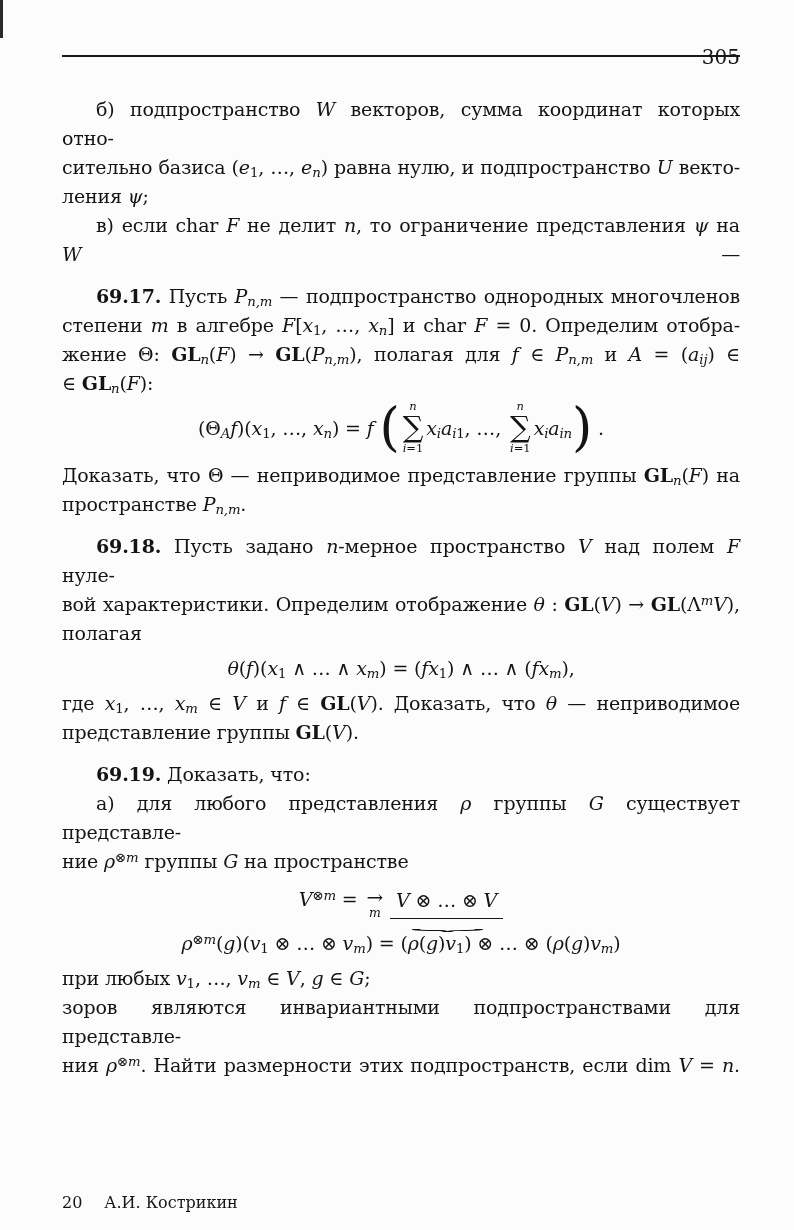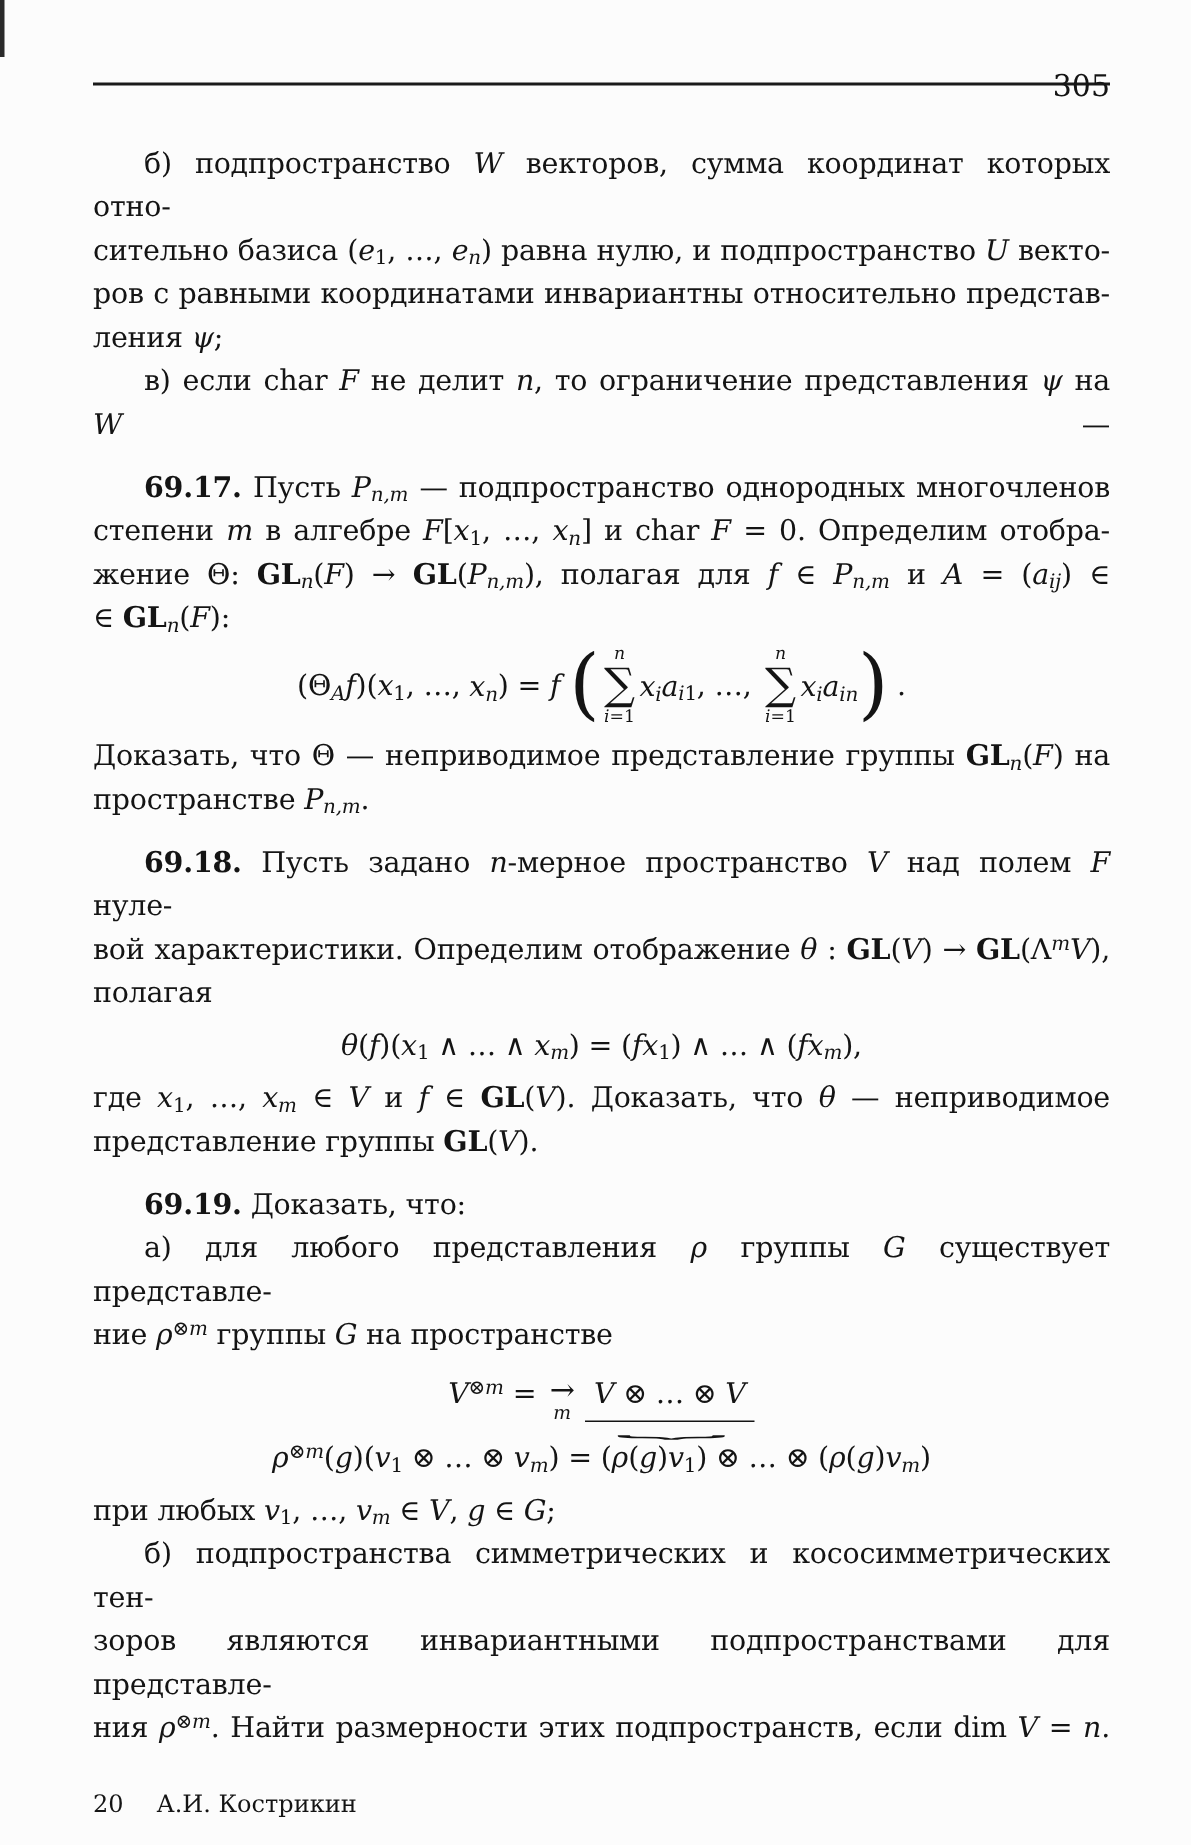--- a/index.html
+++ b/index.html
@@ -69,21 +69,20 @@
   <div class="artifact"></div>
 
   <header class="runhead">
     <span class="rh-page">305</span>
   </header>
 
   <main class="bodycol">
 
     <div class="ln full ind">б) подпространство <i>W</i> векторов, сумма координат которых отно-</div>
     <div class="ln full">сительно базиса (<i>e</i><sub>1</sub>, …, <i>e<sub>n</sub></i>) равна нулю, и подпространство <i>U</i> векто-</div>
-    <div class="ln full">ров с равными координатами инвариантны относительно представ-</div>
     <div class="ln">ления <i>ψ</i>;</div>
 
     <div class="ln full ind">в) если char <i>F</i> не делит <i>n</i>, то ограничение представления <i>ψ</i> на <i>W</i> —</div>
 
     <div class="ln full ind gap"><b>69.17.</b> Пусть <i>P<sub>n,m</sub></i> — подпространство однородных многочленов</div>
     <div class="ln full">степени <i>m</i> в алгебре <i>F</i>[<i>x</i><sub>1</sub>, …, <i>x<sub>n</sub></i>] и char <i>F</i> = 0. Определим отобра-</div>
     <div class="ln full">жение Θ: <b>GL</b><sub><i>n</i></sub>(<i>F</i>) → <b>GL</b>(<i>P<sub>n,m</sub></i>), полагая для <i>f</i> ∈ <i>P<sub>n,m</sub></i> и <i>A</i> = (<i>a<sub>ij</sub></i>) ∈</div>
     <div class="ln">∈ <b>GL</b><sub><i>n</i></sub>(<i>F</i>):</div>
     <div class="eq tall">(Θ<sub><i>A</i></sub><i>f</i>)(<i>x</i><sub>1</sub>, …, <i>x<sub>n</sub></i>) = <i>f</i> <span class="bp">(</span><span class="sum">
           <span class="lim"><i>n</i></span>
@@ -109,21 +108,20 @@
     <div class="ln">ние <i>ρ</i><sup>⊗<i>m</i></sup> группы <i>G</i> на пространстве</div>
     <div class="eq tall"><i>V</i><sup>⊗<i>m</i></sup> = <span class="limarr">
           <span class="arr">→</span>
           <span class="asub"><i>m</i></span>
         </span><span class="ub">
           <span class="expr"><i>V</i> ⊗ … ⊗ <i>V</i></span>
           <span class="brace">⏟</span>
         </span></div>
     <div class="eq"><i>ρ</i><sup>⊗<i>m</i></sup>(<i>g</i>)(<i>v</i><sub>1</sub> ⊗ … ⊗ <i>v<sub>m</sub></i>) = (<i>ρ</i>(<i>g</i>)<i>v</i><sub>1</sub>) ⊗ … ⊗ (<i>ρ</i>(<i>g</i>)<i>v<sub>m</sub></i>)</div>
     <div class="ln">при любых <i>v</i><sub>1</sub>, …, <i>v<sub>m</sub></i> ∈ <i>V</i>, <i>g</i> ∈ <i>G</i>;</div>
-    <div class="ln full ind">б) подпространства симметрических и кососимметрических тен-</div>
     <div class="ln full">зоров являются инвариантными подпространствами для представле-</div>
     <div class="ln full">ния <i>ρ</i><sup>⊗<i>m</i></sup>. Найти размерности этих подпространств, если dim <i>V</i> = <i>n</i>.</div>
 
   </main>
 
   <footer class="pgfoot">
     <span class="sig">20</span><span>А.И. Кострикин</span>
   </footer>
 
 </div>

